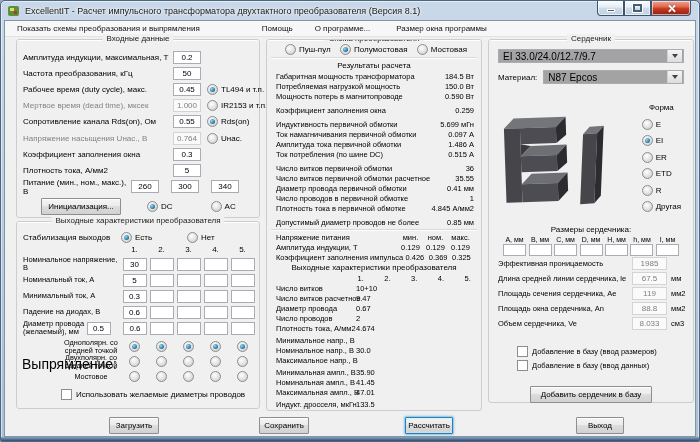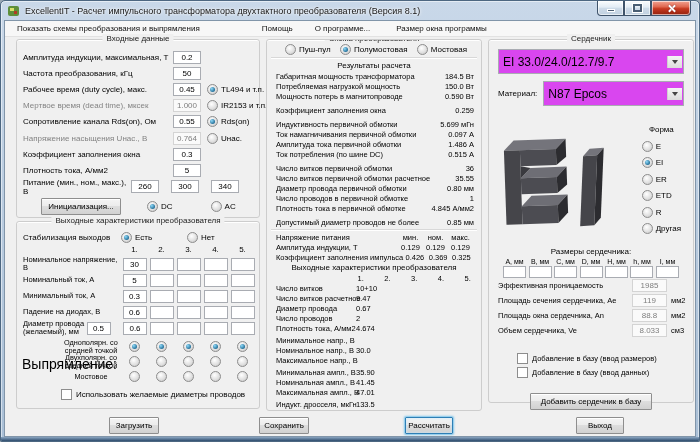--- a/index.html
+++ b/index.html
@@ -81,21 +81,21 @@
 .srow{display:flex;align-items:center;height:10px;padding:0 8px 0 9px;font-size:7.5px}
 .srow .rl{flex:1;white-space:nowrap}
 .srow .sv{width:25px;text-align:center}
 .orow{display:flex;align-items:center;height:10px;padding-left:9px;font-size:7.5px}
 .orow .ol{width:80px;white-space:nowrap}
 .orow .ov{width:30px;text-align:left;white-space:nowrap}
 .ohead span{width:30px;text-align:center;display:inline-block}
 .ohead .osp{width:80px}
 
 .g4{left:483px;top:18px;width:206px;height:364px}
-.combo{height:25px;border:1px solid #a9acb2;background:#d946ef;display:flex;align-items:center;font-size:12px;padding-left:4px}
+.combo{height:14px;border:1px solid #a9acb2;background:#a3a3a3;display:flex;align-items:center;font-size:10px;padding-left:4px}
 .combo .cval{flex:1;white-space:nowrap;overflow:hidden}
 .drop{width:15px;height:12px;margin-right:1px;background:linear-gradient(#f5f5f5,#dcdcdc);border-left:1px solid #d0d0d0;display:flex;align-items:center;justify-content:center}
 .arrow{width:0;height:0;border-left:3px solid transparent;border-right:3px solid transparent;border-top:4px solid #444}
 .corecombo{margin:9px 9px 0;}
 .matrow{display:flex;align-items:center;margin:7px 9px 0;gap:6px}
 .matrow .combo{flex:1}
 .shapewrap{position:relative;height:112px;margin-top:17px}
 .coresvg{position:absolute;left:12px;top:8px}
 .shapecol{position:absolute;right:12px;top:2px;display:flex;flex-direction:column}
 .shead{font-size:8px;text-align:center;margin-bottom:4px}
@@ -410,21 +410,21 @@
       <div class="rrow">
           <span class="rl">Число витков первичной обмотки</span>
           <span class="rv">36</span>
         </div>
       <div class="rrow">
           <span class="rl">Число витков первичной обмотки расчетное</span>
           <span class="rv">35.55</span>
         </div>
       <div class="rrow">
           <span class="rl">Диаметр провода первичной обмотки</span>
-          <span class="rv">0.80 мм</span>
+          <span class="rv">0.41 мм</span>
         </div>
       <div class="rrow">
           <span class="rl">Число проводов в первичной обмотке</span>
           <span class="rv">1</span>
         </div>
       <div class="rrow">
           <span class="rl">Плотность тока в первичной обмотке</span>
           <span class="rv">4.845 А/мм2</span>
         </div>
       <div class="gap4"></div>
@@ -601,20 +601,25 @@
           <input class="tb" style="">
           <input class="tb" style="">
           <input class="tb" style="">
       </div>
       <div class="datarow">
           <span class="dl">Эффективная проницаемость</span>
           <input class="tb ro" readonly="" value="1985" style="">
           <span class="du"></span>
         </div>
       <div class="datarow">
+          <span class="dl">Длина средней линии сердечника, le</span>
+          <input class="tb ro" readonly="" value="67.5" style="">
+          <span class="du">мм</span>
+        </div>
+      <div class="datarow">
           <span class="dl">Площадь сечения сердечника, Ae</span>
           <input class="tb ro" readonly="" value="119" style="">
           <span class="du">мм2</span>
         </div>
       <div class="datarow">
           <span class="dl">Площадь окна сердечника, An</span>
           <input class="tb ro" readonly="" value="88.8" style="">
           <span class="du">мм2</span>
         </div>
       <div class="datarow">

